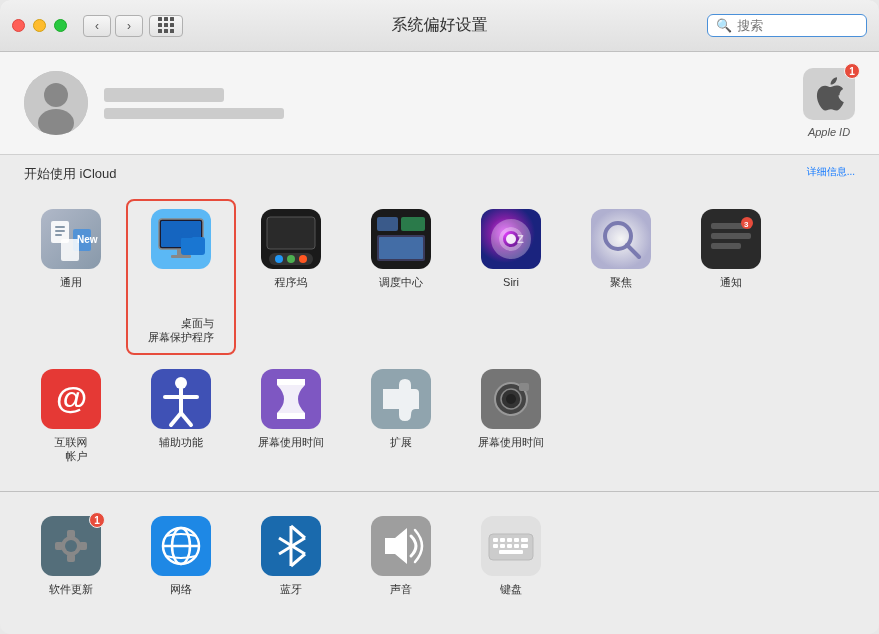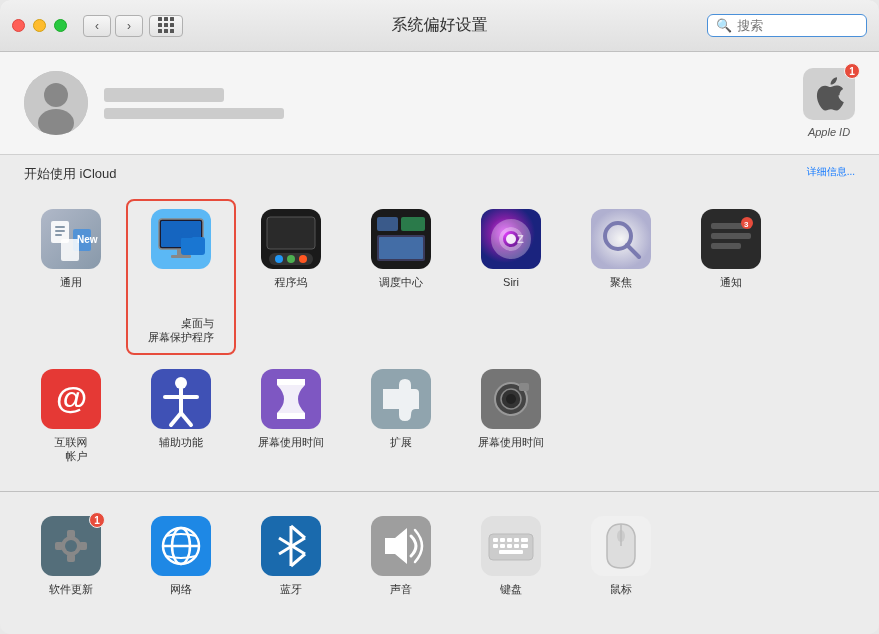--- a/index.html
+++ b/index.html
@@ -655,29 +655,17 @@
             <rect x="33" y="28" width="5" height="4" rx="1" fill="white"></rect>
             <rect x="40" y="28" width="7" height="4" rx="1" fill="white"></rect>
 
             <rect x="18" y="34" width="24" height="4" rx="1" fill="white"></rect>
           </svg>
         </div>
         <span class="icon-label">键盘</span>
       </div>
 
 
-      <div class="icon-item">
-        <div class="icon-img">
-          <svg width="60" height="60" viewBox="0 0 60 60">
-            <rect width="60" height="60" rx="12" fill="#f0f0f0"></rect>
-
-            <path d="M30 8 Q42 8 44 20 L44 40 Q44 52 30 52 Q16 52 16 40 L16 20 Q18 8 30 8 Z" fill="#ddd" stroke="#bbb" stroke-width="1.5"></path>
-            <line x1="30" y1="8" x2="30" y2="30" stroke="#bbb" stroke-width="1.5"></line>
-            <ellipse cx="30" cy="20" rx="4" ry="6" fill="#bbb" opacity="0.5"></ellipse>
-          </svg>
-        </div>
-        <span class="icon-label">鼠标</span>
-      </div>
 
     </div>
   </div>
 
 </div>
 
 </body></html>

